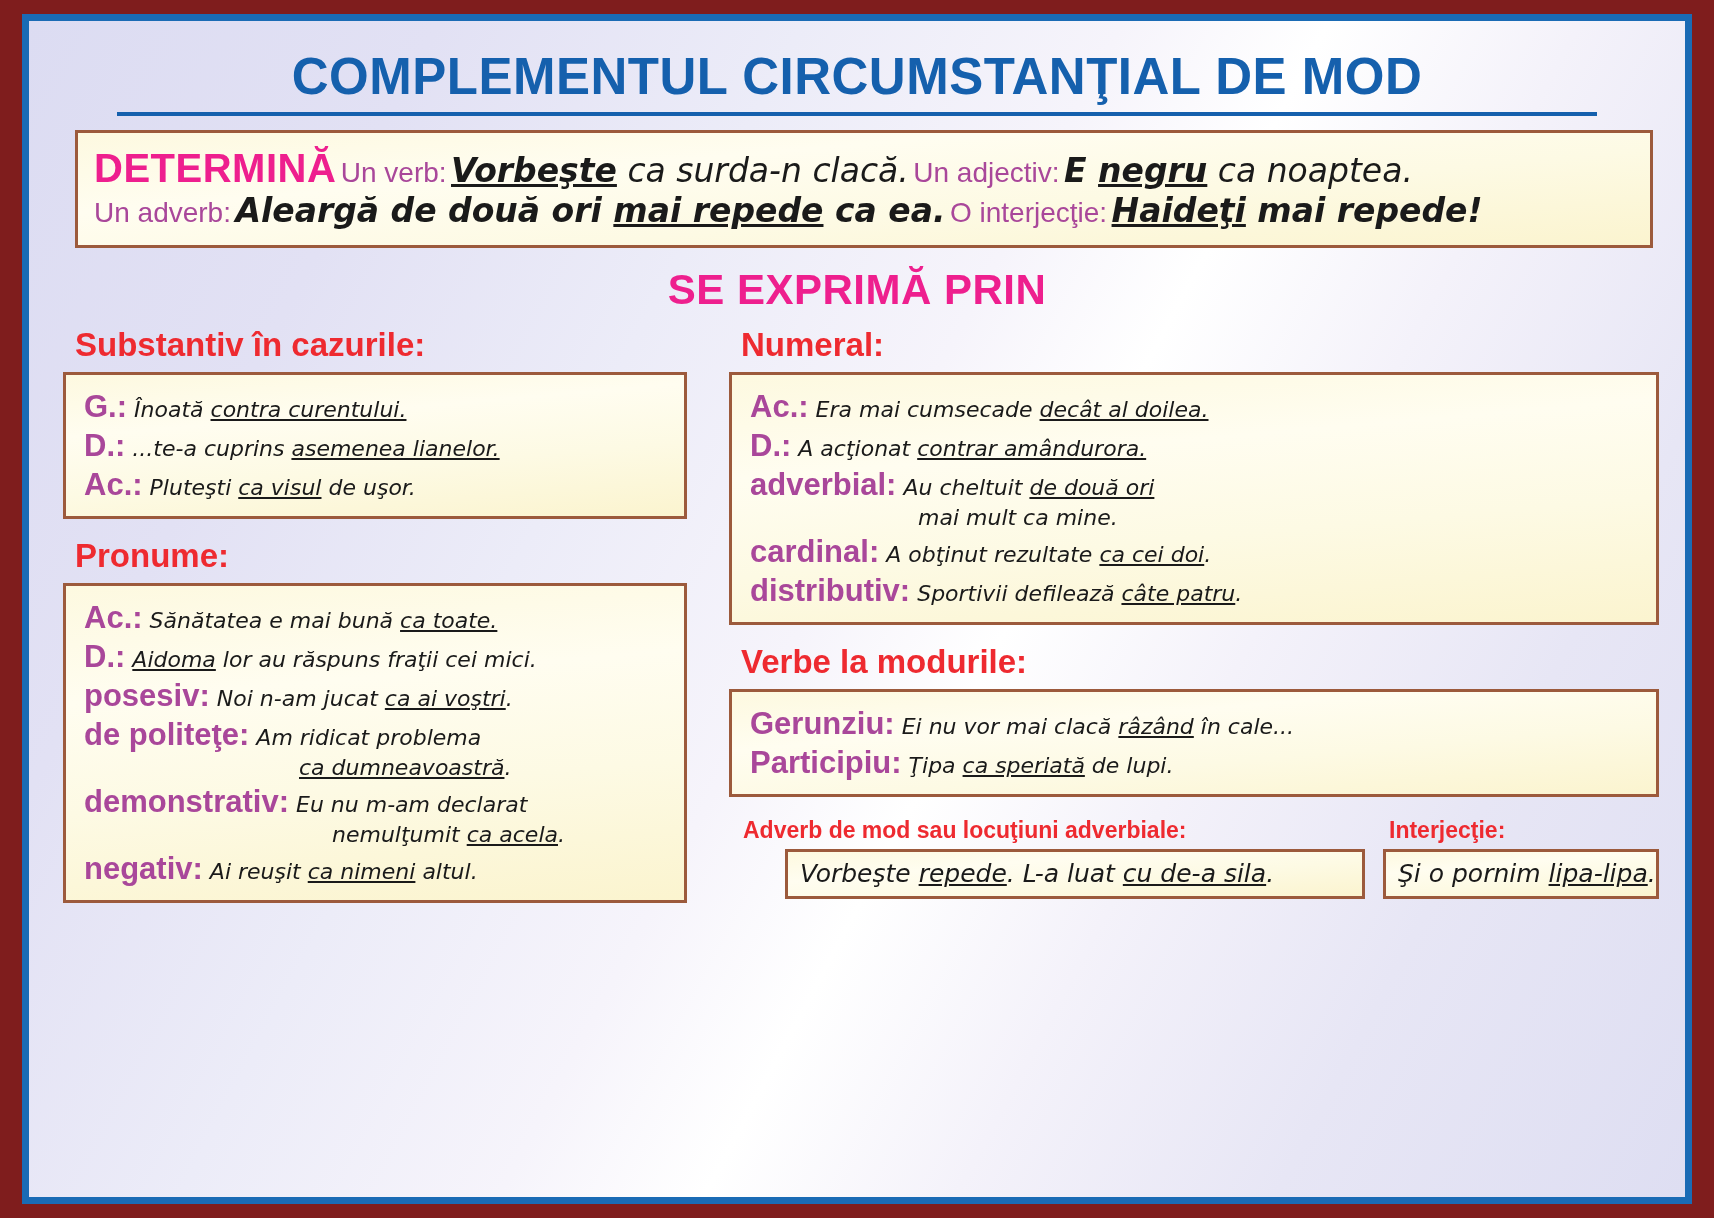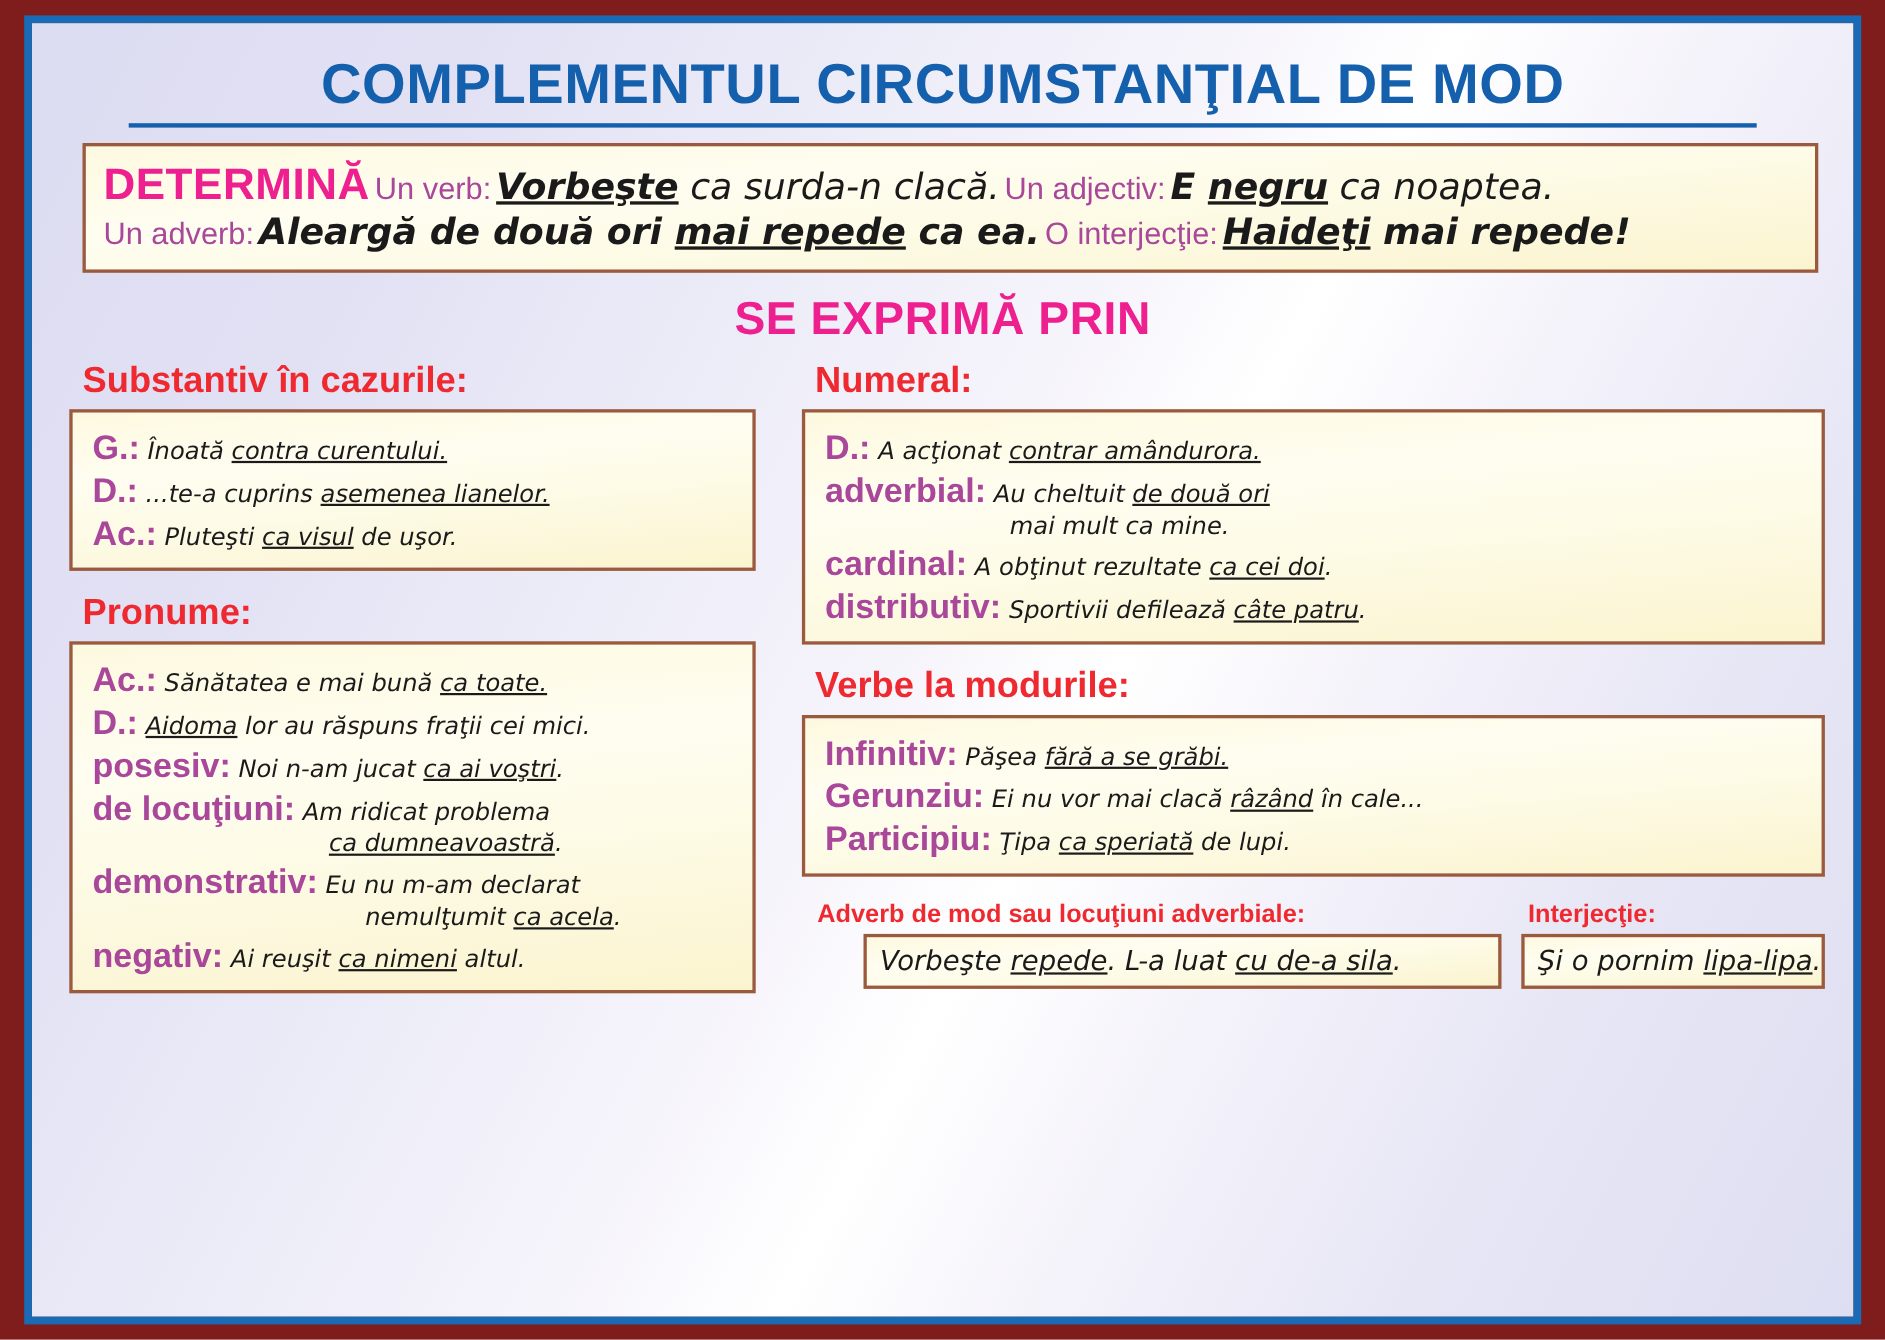--- a/index.html
+++ b/index.html
@@ -243,21 +243,21 @@
             <div class="row">
               <span class="lbl">Ac.:</span><span class="txt"> Sănătatea e mai bună </span><span class="txt u">ca toate.</span><span class="txt"></span>
             </div>
             <div class="row">
               <span class="lbl">D.:</span><span class="txt"> </span><span class="txt u">Aidoma</span><span class="txt"> lor au răspuns fraţii cei mici.</span>
             </div>
             <div class="row">
               <span class="lbl">posesiv:</span><span class="txt"> Noi n-am jucat </span><span class="txt u">ca ai voştri</span><span class="txt">.</span>
             </div>
             <div class="row">
-              <span class="lbl">de locuţiuni:</span><span class="txt"> Am ridicat problema</span>
+              <span class="lbl">de politeţe:</span><span class="txt"> Am ridicat problema</span>
             </div>
             <div class="row row-indent">
               <span class="txt u">ca dumneavoastră</span><span class="txt">.</span>
             </div>
             <div class="row">
               <span class="lbl">demonstrativ:</span><span class="txt"> Eu nu m-am declarat</span>
             </div>
             <div class="row row-indent2">
               <span class="txt">nemulţumit </span><span class="txt u">ca acela</span><span class="txt">.</span>
             </div>
@@ -266,41 +266,41 @@
             </div>
           </div>
 
         </div>
 
         <div class="col-right">
 
           <div class="sec-head">Numeral:</div>
           <div class="ybox case-box">
             <div class="row">
+              <span class="lbl">Ac.:</span><span class="txt"> Era mai cumsecade </span><span class="txt u">decât al doilea.</span>
+            </div>
+            <div class="row">
               <span class="lbl">D.:</span><span class="txt"> A acţionat </span><span class="txt u">contrar amândurora.</span>
             </div>
             <div class="row">
               <span class="lbl">adverbial:</span><span class="txt"> Au cheltuit </span><span class="txt u">de două ori</span>
             </div>
             <div class="row row-indent3">
               <span class="txt">mai mult ca mine.</span>
             </div>
             <div class="row">
               <span class="lbl">cardinal:</span><span class="txt"> A obţinut rezultate </span><span class="txt u">ca cei doi</span><span class="txt">.</span>
             </div>
             <div class="row">
               <span class="lbl">distributiv:</span><span class="txt"> Sportivii defilează </span><span class="txt u">câte patru</span><span class="txt">.</span>
             </div>
           </div>
 
           <div class="sec-head small-gap">Verbe la modurile:</div>
           <div class="ybox case-box">
-            <div class="row">
-              <span class="lbl">Infinitiv:</span><span class="txt"> Păşea </span><span class="txt u">fără a se grăbi.</span>
-            </div>
             <div class="row">
               <span class="lbl">Gerunziu:</span><span class="txt"> Ei nu vor mai clacă </span><span class="txt u">râzând</span><span class="txt"> în cale...</span>
             </div>
             <div class="row">
               <span class="lbl">Participiu:</span><span class="txt"> Ţipa </span><span class="txt u">ca speriată</span><span class="txt"> de lupi.</span>
             </div>
           </div>
 
           <div class="bottom-row">
             <div>

